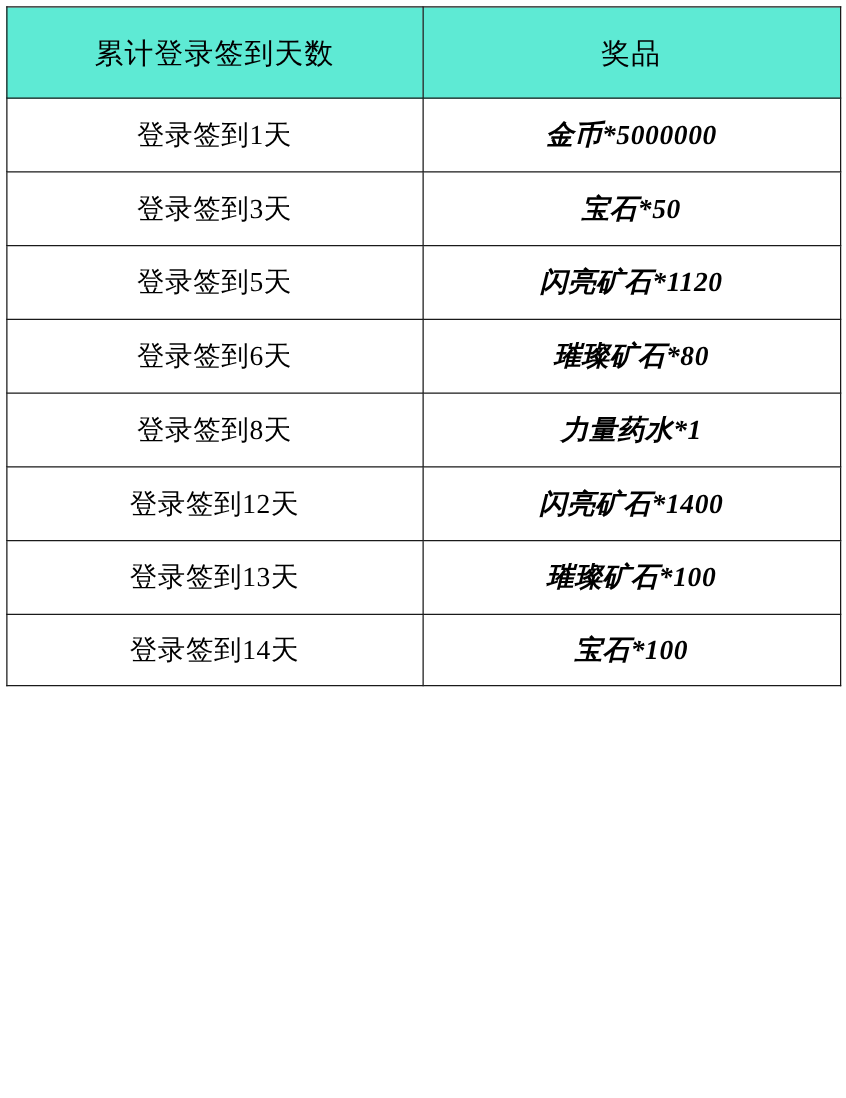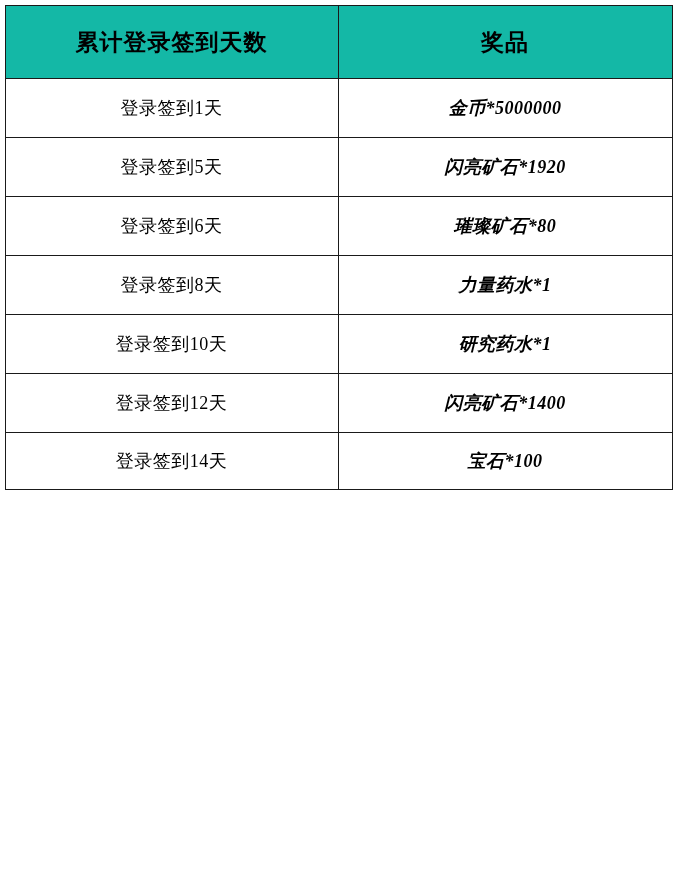--- a/index.html
+++ b/index.html
@@ -24,29 +24,29 @@
   #reward-table col.col-prize { width: 334px; }
 
   #reward-table th,
   #reward-table td {
     border: 1px solid #1a1a1a;
     text-align: center;
     vertical-align: middle;
     padding: 0;
   }
   #reward-table thead th {
-    background: #14b8a6;
+    background: #5eead4;
     height: 72px;
     font-size: 23px;
-    font-weight: bold;
+    font-weight: normal;
     letter-spacing: 1px;
   }
   #reward-table tbody td {
     height: 58px;
-    font-size: 18px;
+    font-size: 22px;
     font-weight: normal;
     letter-spacing: 0.5px;
   }
   #reward-table tbody td.prize-cell {
     font-weight: bold;
     font-style: italic;
   }
   #reward-table tbody tr:last-child td {
     height: 56px;
   }
@@ -64,37 +64,41 @@
       <th>累计登录签到天数</th>
       <th>奖品</th>
     </tr>
   </thead>
   <tbody>
     <tr>
       <td class="days-cell">登录签到1天</td>
       <td class="prize-cell">金币*5000000</td>
     </tr>
     <tr>
+      <td class="days-cell">登录签到3天</td>
+      <td class="prize-cell">宝石*50</td>
+    </tr>
+    <tr>
       <td class="days-cell">登录签到5天</td>
-      <td class="prize-cell">闪亮矿石*1920</td>
+      <td class="prize-cell">闪亮矿石*1120</td>
     </tr>
     <tr>
       <td class="days-cell">登录签到6天</td>
       <td class="prize-cell">璀璨矿石*80</td>
     </tr>
     <tr>
       <td class="days-cell">登录签到8天</td>
       <td class="prize-cell">力量药水*1</td>
     </tr>
     <tr>
-      <td class="days-cell">登录签到10天</td>
-      <td class="prize-cell">研究药水*1</td>
+      <td class="days-cell">登录签到12天</td>
+      <td class="prize-cell">闪亮矿石*1400</td>
     </tr>
     <tr>
-      <td class="days-cell">登录签到12天</td>
-      <td class="prize-cell">闪亮矿石*1400</td>
+      <td class="days-cell">登录签到13天</td>
+      <td class="prize-cell">璀璨矿石*100</td>
     </tr>
     <tr>
       <td class="days-cell">登录签到14天</td>
       <td class="prize-cell">宝石*100</td>
     </tr>
   </tbody>
 </table>
 
 </body></html>

